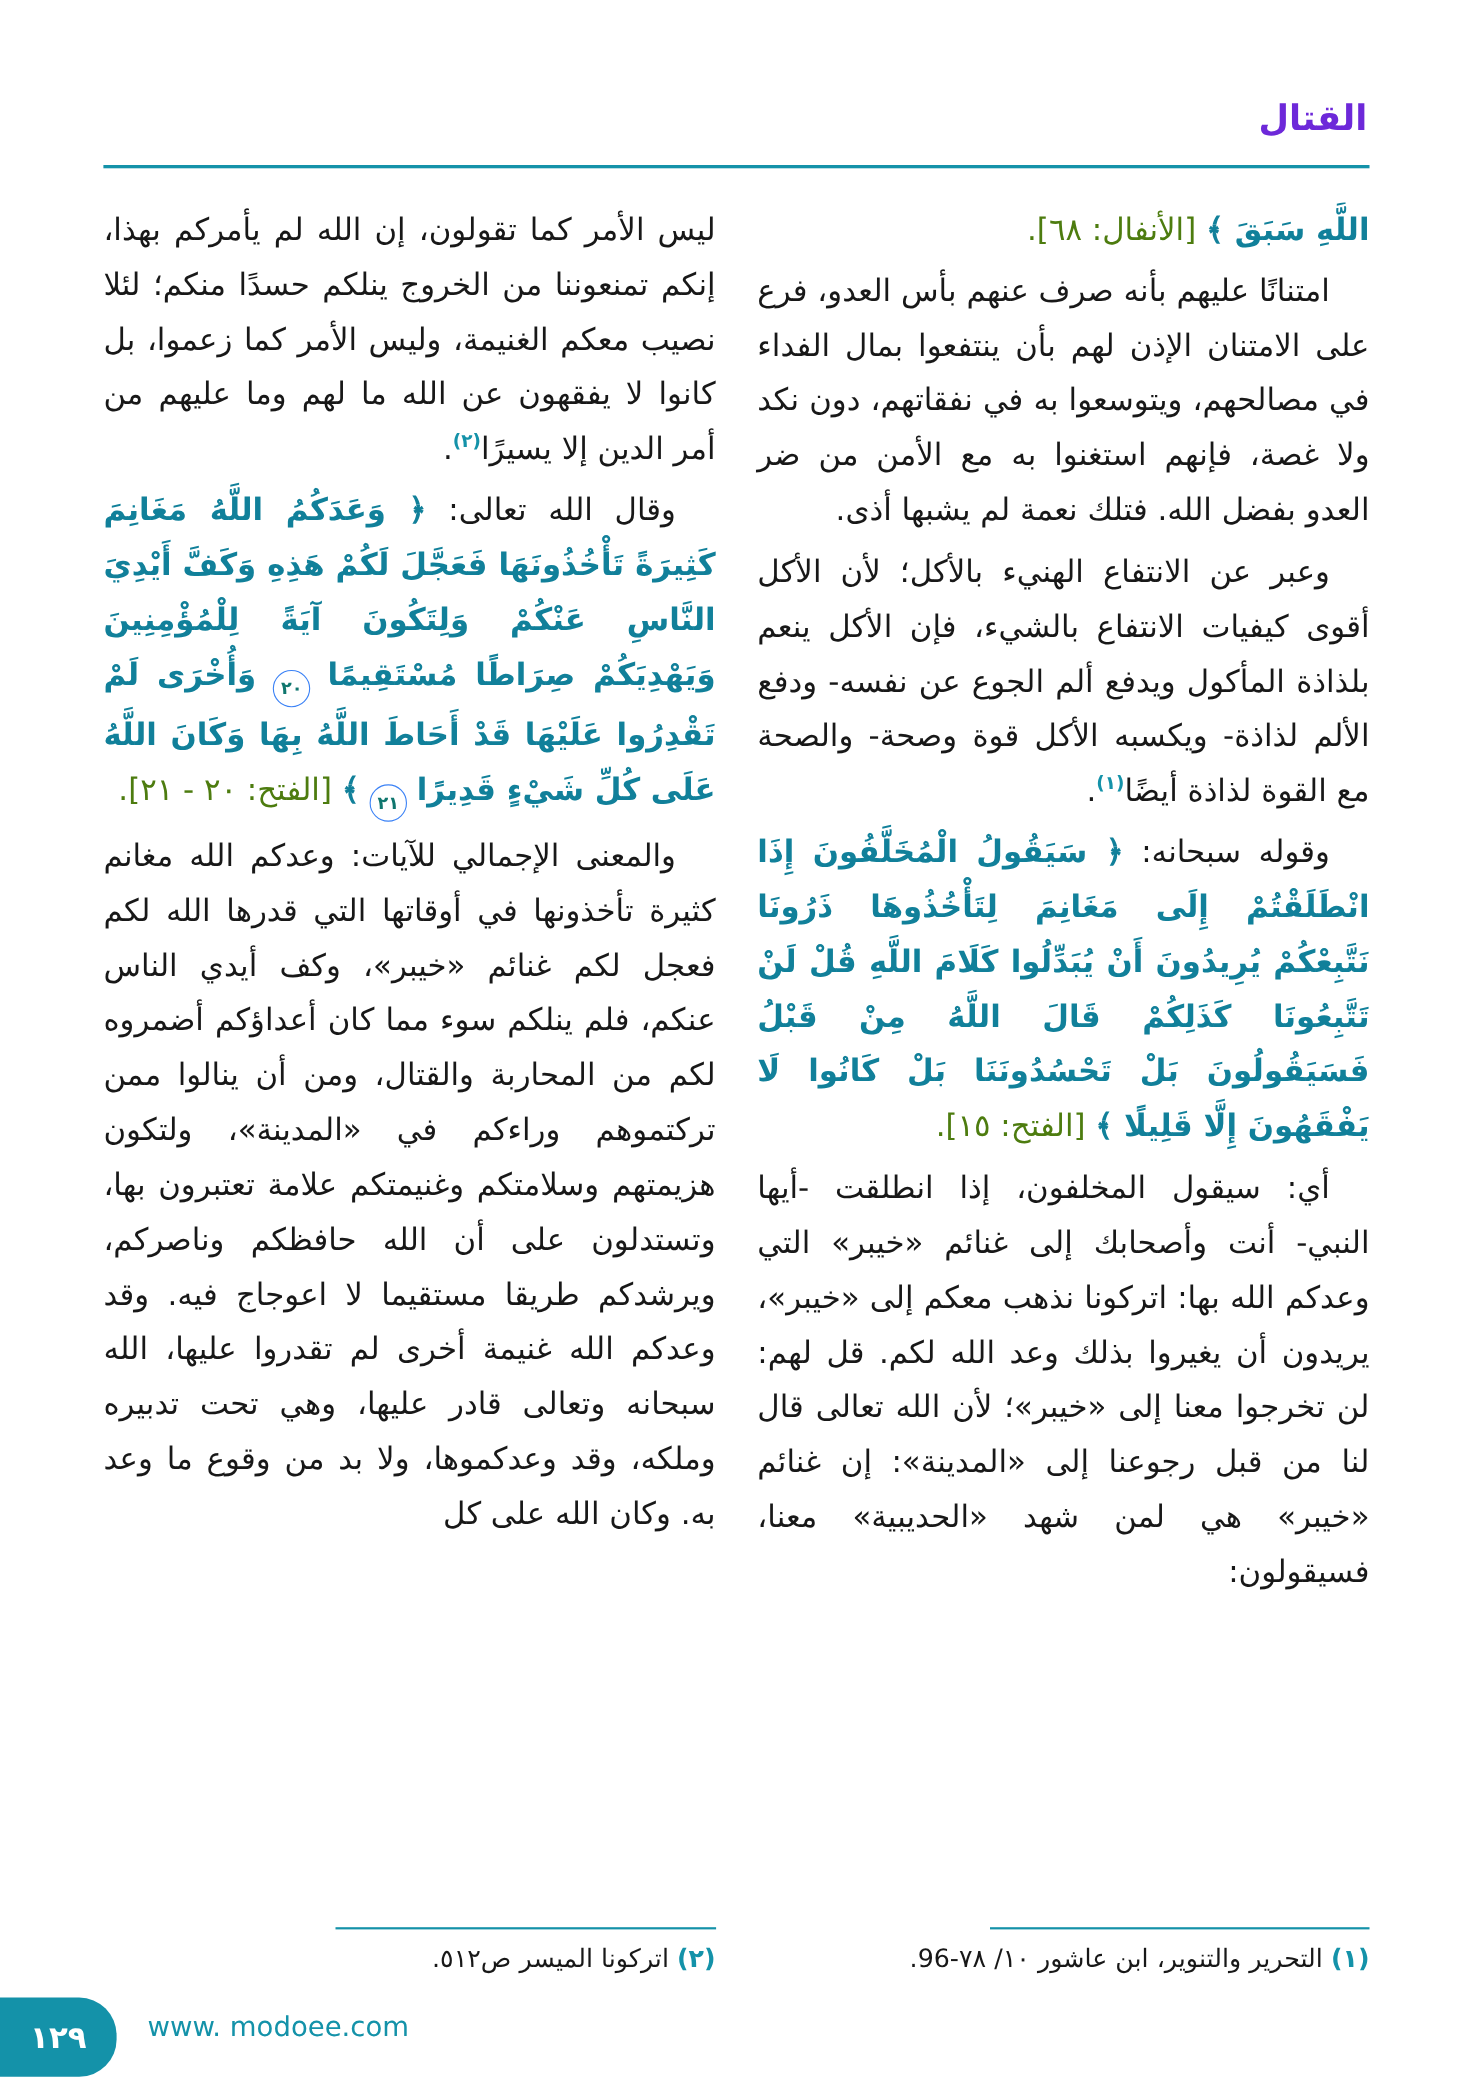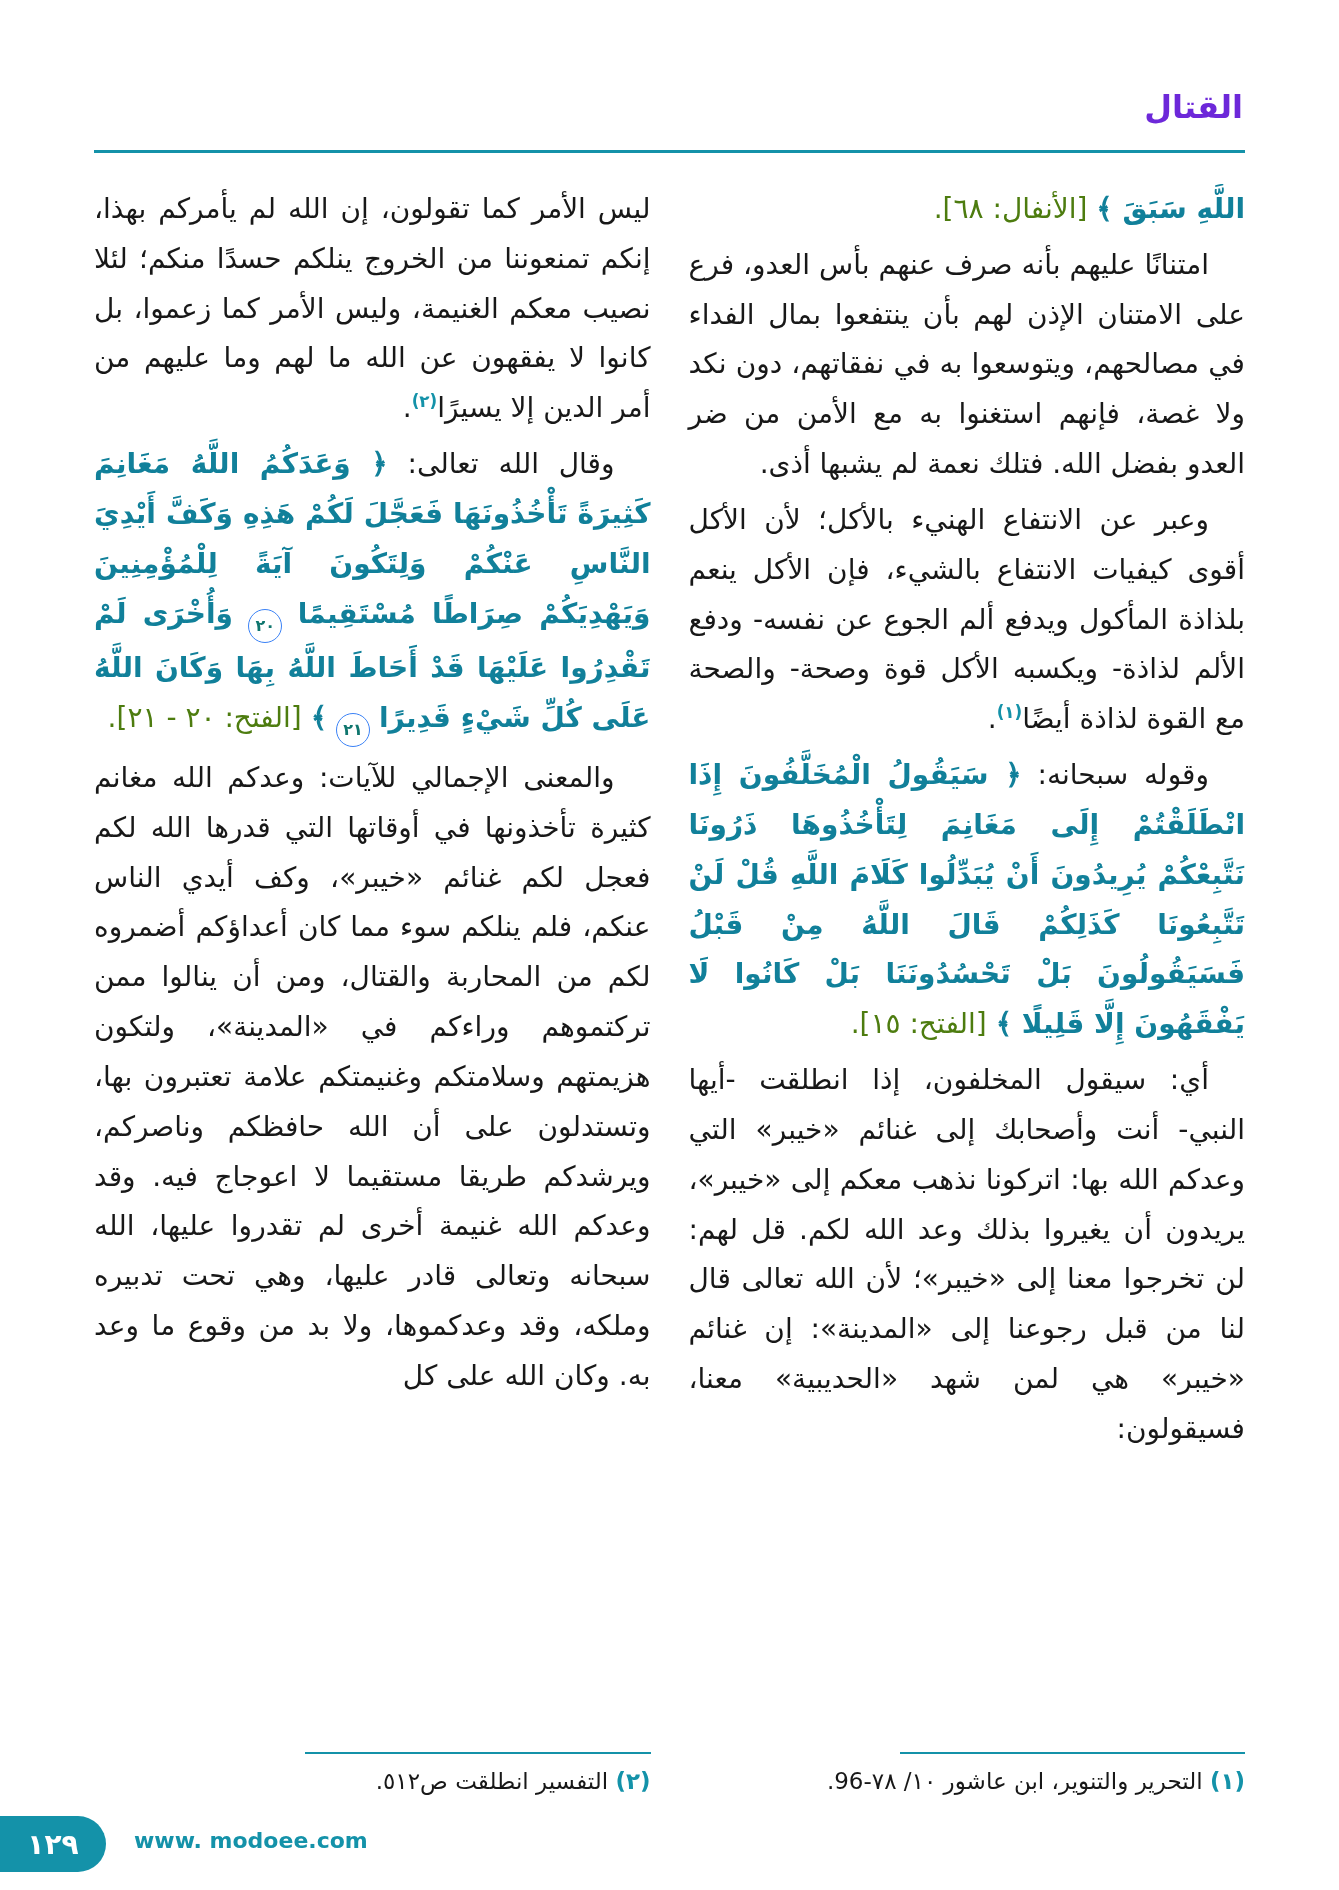--- a/index.html
+++ b/index.html
@@ -93,38 +93,38 @@
     height: 2px;
     background: #1492a9;
     margin: 0 0 10px 0;
   }
   .fn-num { color: #1492a9; font-weight: bold; }
   .footer-pill {
     position: absolute;
     left: 0;
     top: 1816px;
     width: 106px;
-    height: 56px;
+    height: 72px;
     background: #1492a9;
     border-radius: 0 34px 34px 0;
     color: #ffffff;
     display: flex;
     align-items: center;
     justify-content: center;
     font-size: 28px;
     font-weight: bold;
     direction: rtl;
   }
   .website {
     position: absolute;
     left: 134px;
     top: 1828px;
     color: #1492a9;
-    font-size: 22px;
-    font-weight: bold;
+    font-size: 25px;
+    font-weight: normal;
     direction: ltr;
   }
 </style>
 </head>
 <body>
 
 <div class="page">
 
   <div class="header-title">القتال</div>
   <div class="header-rule"></div>
@@ -148,21 +148,21 @@
 
       <p><span>وقال الله تعالى: </span><span class="quran">﴿ وَعَدَكُمُ اللَّهُ مَغَانِمَ كَثِيرَةً تَأْخُذُونَهَا فَعَجَّلَ لَكُمْ هَذِهِ وَكَفَّ أَيْدِيَ النَّاسِ عَنْكُمْ وَلِتَكُونَ آيَةً لِلْمُؤْمِنِينَ وَيَهْدِيَكُمْ صِرَاطًا مُسْتَقِيمًا</span> <span class="aya-mark">٢٠</span> <span class="quran">وَأُخْرَى لَمْ تَقْدِرُوا عَلَيْهَا قَدْ أَحَاطَ اللَّهُ بِهَا وَكَانَ اللَّهُ عَلَى كُلِّ شَيْءٍ قَدِيرًا</span> <span class="aya-mark">٢١</span> <span class="quran">﴾</span><span class="ref"> [الفتح: ٢٠ - ٢١].</span></p>
 
       <p>والمعنى الإجمالي للآيات: وعدكم الله مغانم كثيرة تأخذونها في أوقاتها التي قدرها الله لكم فعجل لكم غنائم «خيبر»، وكف أيدي الناس عنكم، فلم ينلكم سوء مما كان أعداؤكم أضمروه لكم من المحاربة والقتال، ومن أن ينالوا ممن تركتموهم وراءكم في «المدينة»، ولتكون هزيمتهم وسلامتكم وغنيمتكم علامة تعتبرون بها، وتستدلون على أن الله حافظكم وناصركم، ويرشدكم طريقا مستقيما لا اعوجاج فيه. وقد وعدكم الله غنيمة أخرى لم تقدروا عليها، الله سبحانه وتعالى قادر عليها، وهي تحت تدبيره وملكه، وقد وعدكموها، ولا بد من وقوع ما وعد به. وكان الله على كل</p>
     </div>
 
   </div>
 
   <div class="footnotes">
     <div class="footnote"><span class="fn-num">(١)</span> <span>التحرير والتنوير، ابن عاشور ١٠/ ٧٨-96.</span></div>
-    <div class="footnote"><span class="fn-num">(٢)</span> <span>التفسير انطلقت ص٥١٢.</span></div>
+    <div class="footnote"><span class="fn-num">(٢)</span> <span>اتركونا الميسر ص٥١٢.</span></div>
   </div>
 
   <div class="footer-pill">
       <span>١٢٩</span>
     </div>
   <div class="website">www. modoee.com</div>
 
 </div>
 
 </body></html>

